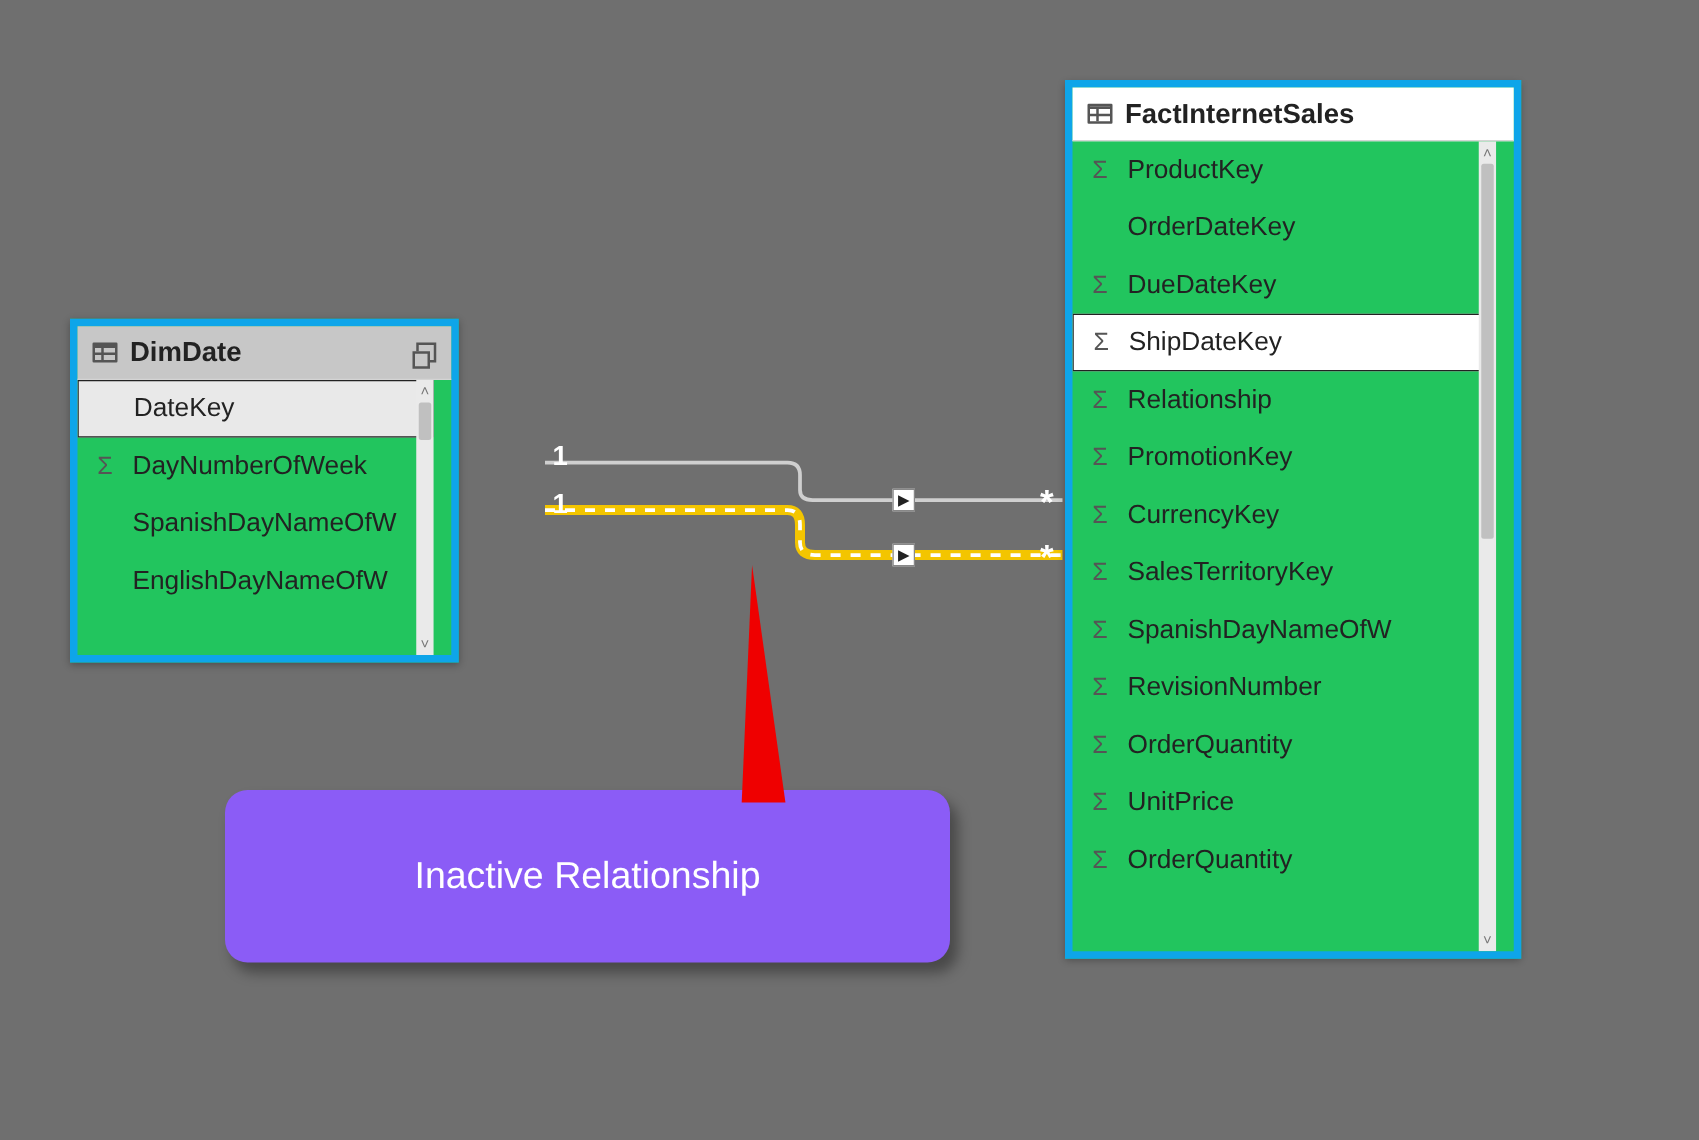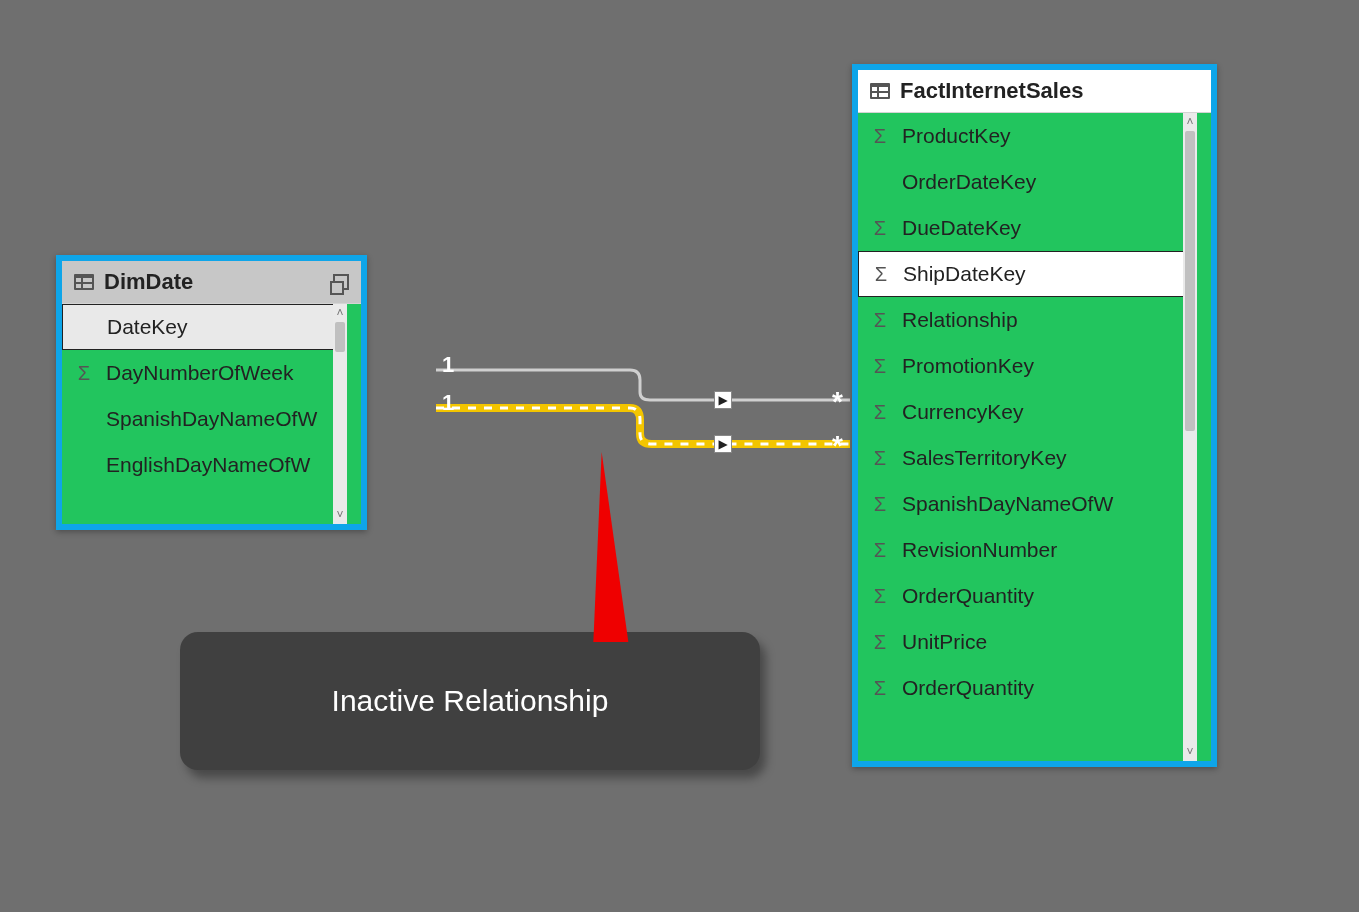--- a/index.html
+++ b/index.html
@@ -91,21 +91,21 @@
   .card-end {
     position:absolute; color:#fff; font-weight:700; font-size:22px;
   }
   .arrow-box{
     position:absolute;width:18px;height:18px;border:1px solid #888;background:#fff;display:flex;align-items:center;justify-content:center;font-size:12px;color:#222;
   }
 
   
   .callout {
     position:absolute; left:180px; top:632px; width:580px; height:138px;
-    background:#404040; border-radius:18px;
+    background:#8b5cf6; border-radius:18px;
     display:flex;align-items:center;justify-content:center;
     color:#fff; font-size:30px;
     box-shadow: 6px 8px 10px rgba(0,0,0,.35);
   }
   .callout::before{
     content:"";position:absolute;left:400px;top:-180px;width:0;height:0;
     border-left:35px solid transparent;
     border-right:0 solid transparent;
     border-bottom:190px solid #ef0000;
     transform:skewX(8deg);

